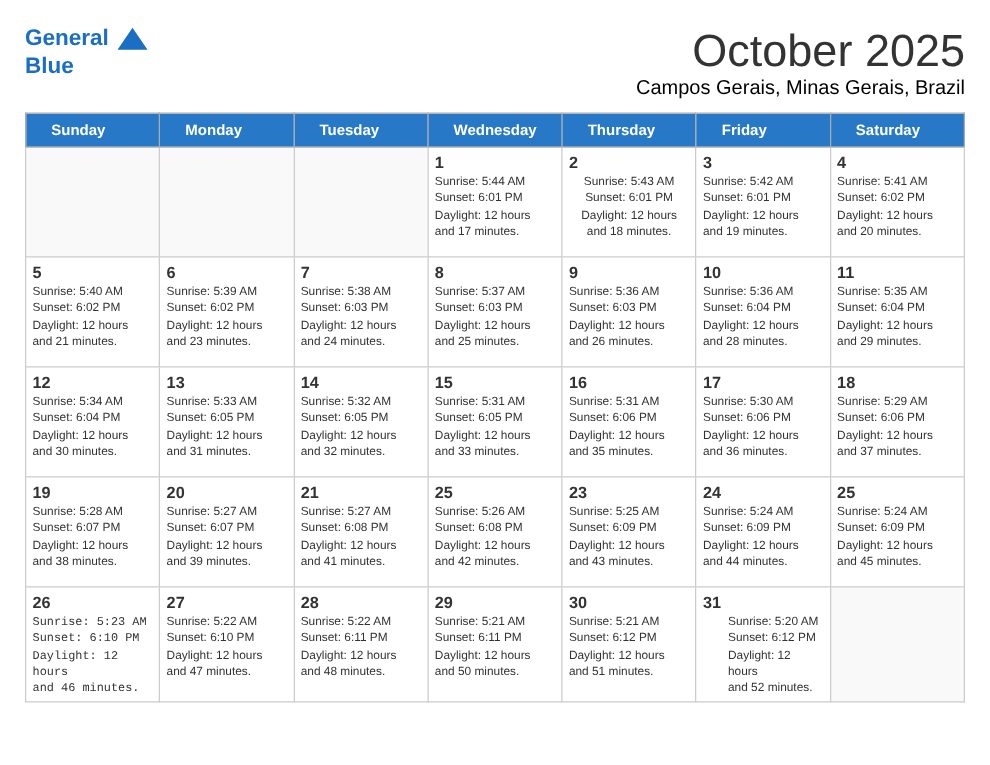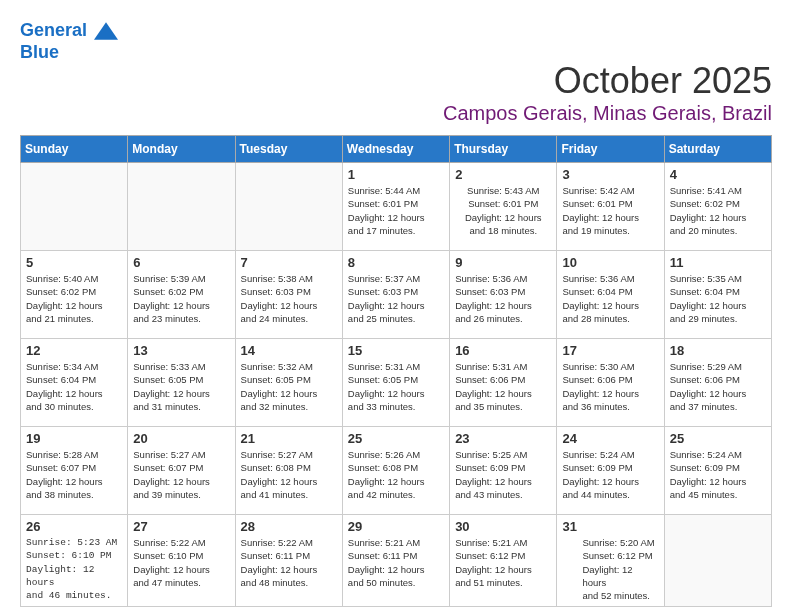--- a/index.html
+++ b/index.html
@@ -29,42 +29,41 @@
     .logo-text span {
       color: #1a6fc4;
     }
     .logo-icon {
       width: 24px;
       height: 20px;
       margin-left: 2px;
     }
     .title-section {
       text-align: right;
-      margin-top: 40px;
     }
     .calendar-title {
       font-size: 36px;
       font-weight: normal;
       color: #333;
     }
     .calendar-subtitle {
-      font-size: 20px;
-      color: #701a75;
+      font-size: 16px;
+      color: #000000;
     }
     table {
       width: 100%;
       border-collapse: collapse;
       table-layout: fixed;
     }
     th {
       background-color: #2878c8;
       color: #fff;
       font-size: 12px;
       font-weight: bold;
-      padding: 6px 4px;
+      padding: 6px 20px;
       text-align: left;
       border: 1px solid #aaa;
     }
     td {
       border: 1px solid #ccc;
       vertical-align: top;
       padding: 4px 5px;
       font-size: 10px;
       color: #333;
       background: #fff;

